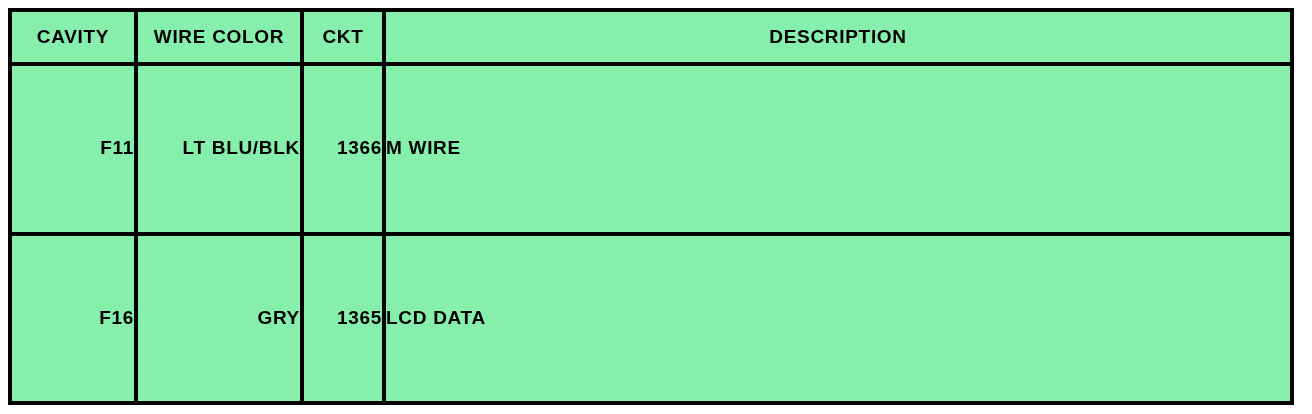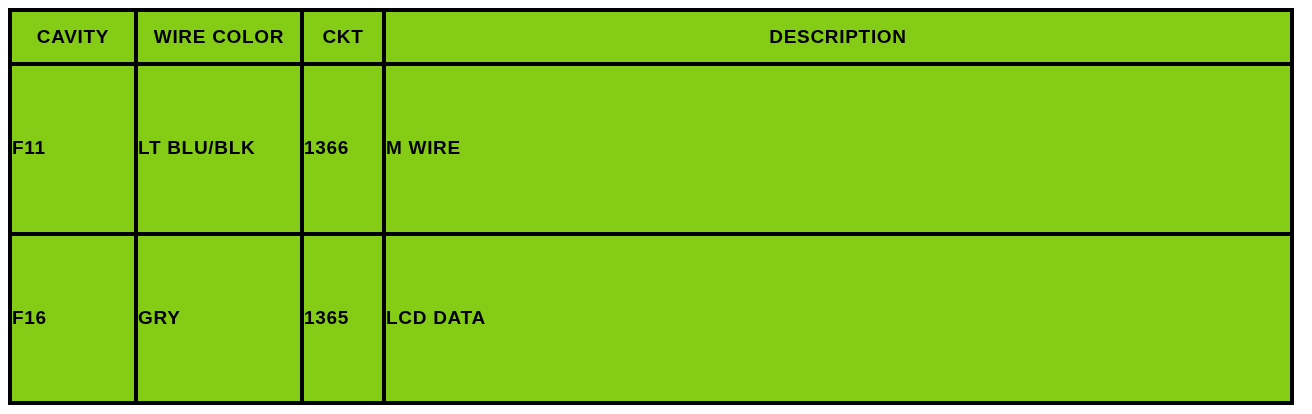--- a/index.html
+++ b/index.html
@@ -39,34 +39,34 @@
   .cavity-table col.col-wire-color  { width: 166px; }
   .cavity-table col.col-ckt         { width: 82px;  }
   .cavity-table col.col-description { width: 908px; }
 
   .cavity-table th,
   .cavity-table td {
     border: 4px solid #000000;
     padding: 0;
     height: 56px;
     color: #000000;
-    background: #84cc16;
+    background: #86efac;
     font-weight: bold;
     font-size: 19px;
     letter-spacing: 0.7px;
     line-height: 1.1;
     vertical-align: middle;
   }
 
   .cavity-table th {
     text-align: center;
   }
 
   .cell-center {
-    text-align: left;
+    text-align: right;
   }
 
   .cell-left {
     text-align: left;
     padding-left: 9px;
   }
 
   
   .cavity-table thead th {
     height: 50px;

